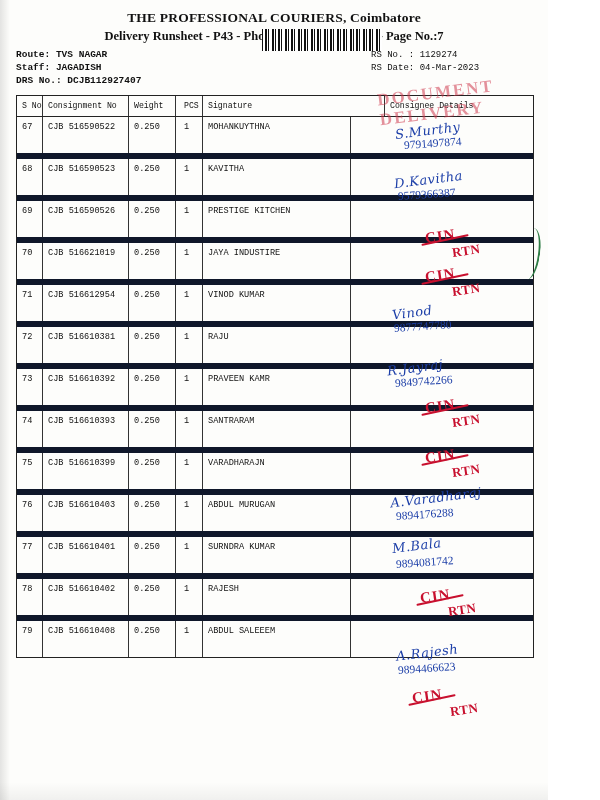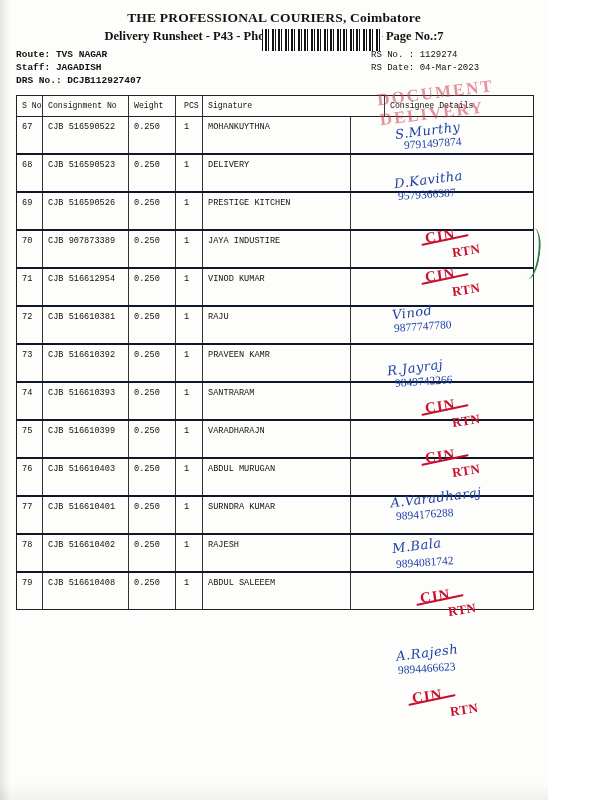--- a/index.html
+++ b/index.html
@@ -77,21 +77,21 @@
     margin: 8px 14px 0 16px;
     border-top: 1.2px solid #222;
     border-bottom: 1.2px solid #222;
     border-left: 1.2px solid #222;
     border-right: 1.2px solid #222;
     position: relative;
   }
   .row {
     display: flex;
     align-items: stretch;
-    border-bottom: 2px solid #0f172a;
+    border-bottom: 6px solid #0f172a;
     min-height: 36px;
   }
   .row.head {
     min-height: 20px;
     border-bottom: 1.2px solid #222;
   }
   .row:last-child { border-bottom: none; }
   .cell {
     font-family: "Liberation Mono", monospace;
     font-size: 8.6px;
@@ -244,34 +244,34 @@
         <div class="cell c-wt">0.250</div>
         <div class="cell c-pcs">1</div>
         <div class="cell c-name">MOHANKUYTHNA</div>
         <div class="cell c-sign"></div>
       </div>
       <div class="row">
         <div class="cell c-sno">68</div>
         <div class="cell c-con">CJB 516590523</div>
         <div class="cell c-wt">0.250</div>
         <div class="cell c-pcs">1</div>
-        <div class="cell c-name">DELIVERY</div>
+        <div class="cell c-name">KAVITHA</div>
         <div class="cell c-sign"></div>
       </div>
       <div class="row">
         <div class="cell c-sno">69</div>
         <div class="cell c-con">CJB 516590526</div>
         <div class="cell c-wt">0.250</div>
         <div class="cell c-pcs">1</div>
         <div class="cell c-name">PRESTIGE KITCHEN</div>
         <div class="cell c-sign"></div>
       </div>
       <div class="row">
         <div class="cell c-sno">70</div>
-        <div class="cell c-con">CJB 907873389</div>
+        <div class="cell c-con">CJB 516621019</div>
         <div class="cell c-wt">0.250</div>
         <div class="cell c-pcs">1</div>
         <div class="cell c-name">JAYA INDUSTIRE</div>
         <div class="cell c-sign"></div>
       </div>
       <div class="row">
         <div class="cell c-sno">71</div>
         <div class="cell c-con">CJB 516612954</div>
         <div class="cell c-wt">0.250</div>
         <div class="cell c-pcs">1</div>

